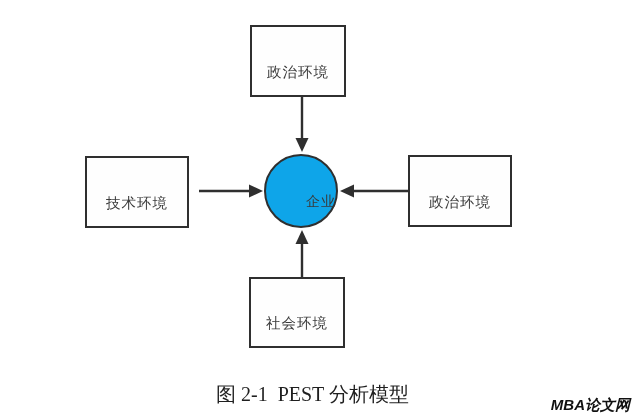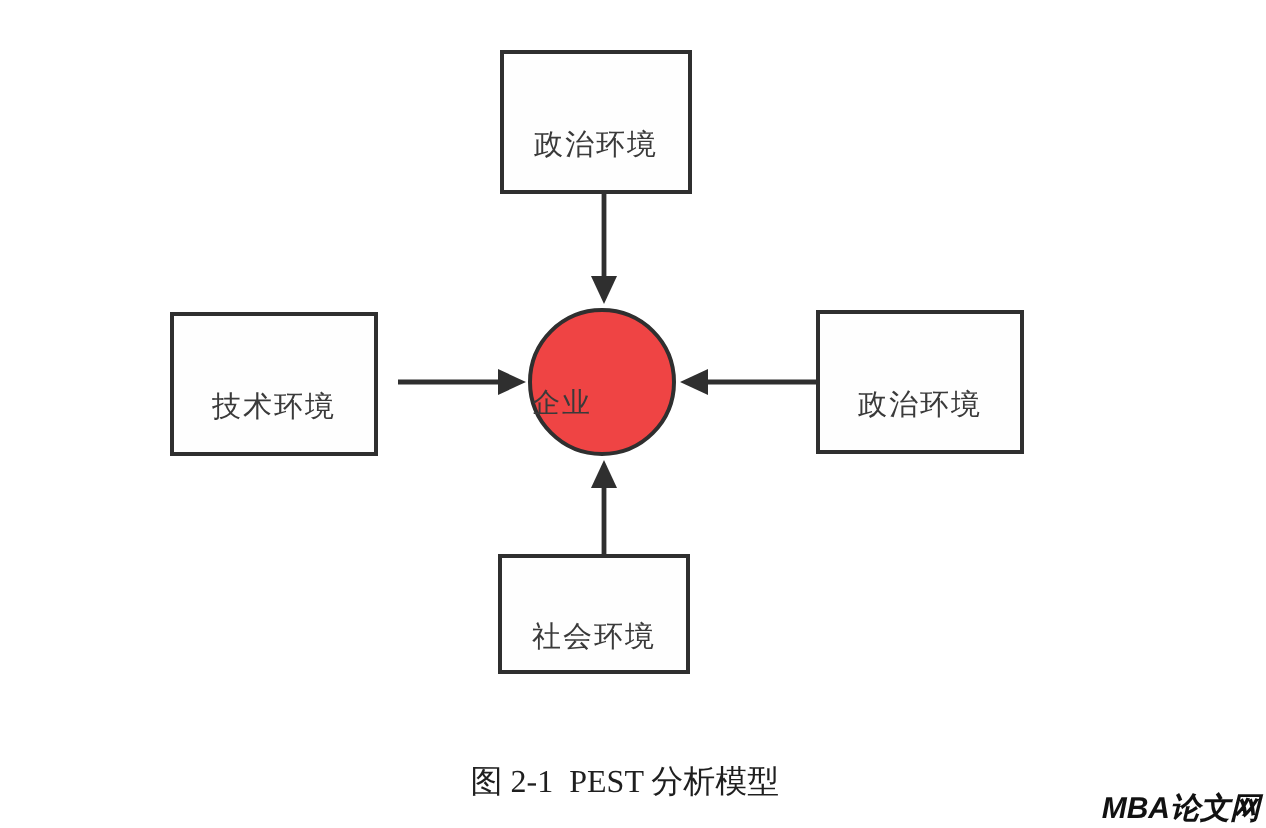--- a/index.html
+++ b/index.html
@@ -36,40 +36,40 @@
   .box-label {
     font-size: 14.5px;
     color: #3a3a3a;
     letter-spacing: 1px;
     white-space: nowrap;
     margin-top: 22px;
   }
   .box-top    { left: 250px; top: 25px;  width: 96px;  height: 72px; }
   .box-left   { left: 85px;  top: 156px; width: 104px; height: 72px; }
   .box-right  { left: 408px; top: 155px; width: 104px; height: 72px; }
-  .box-bottom { left: 249px; top: 277px; width: 96px;  height: 60px; }
+  .box-bottom { left: 249px; top: 277px; width: 96px;  height: 71px; }
   .circle {
     position: absolute;
     left: 264px; top: 154px;
     width: 74px; height: 74px;
     border: 2.5px solid #2f2f2f;
     border-radius: 50%;
-    background: #ef4444;
+    background: #0ea5e9;
     display: flex;
     align-items: center;
-    justify-content: flex-start;
+    justify-content: flex-end;
   }
   .circle .box-label { font-size: 14px; }
   .caption {
     position: absolute;
     left: 0; top: 381px;
     width: 625px;
     text-align: center;
     font-family: "Liberation Serif", "DejaVu Serif", serif;
-    font-size: 16px;
+    font-size: 20px;
     color: #1f1f1f;
     white-space: pre;
   }
   .watermark {
     position: absolute;
     right: 3px; bottom: 1px;
     text-align: right;
     line-height: 1.15;
   }
   .wm-title {

